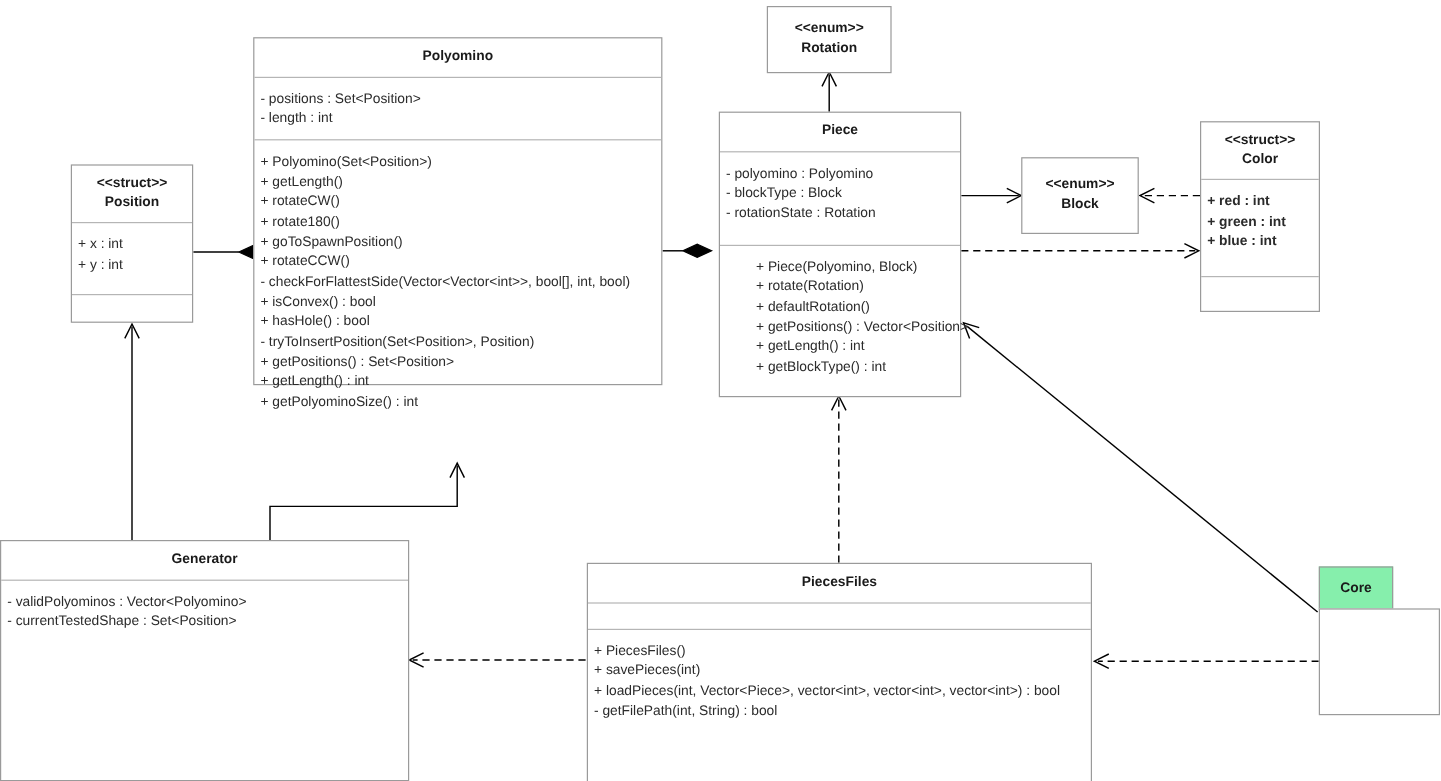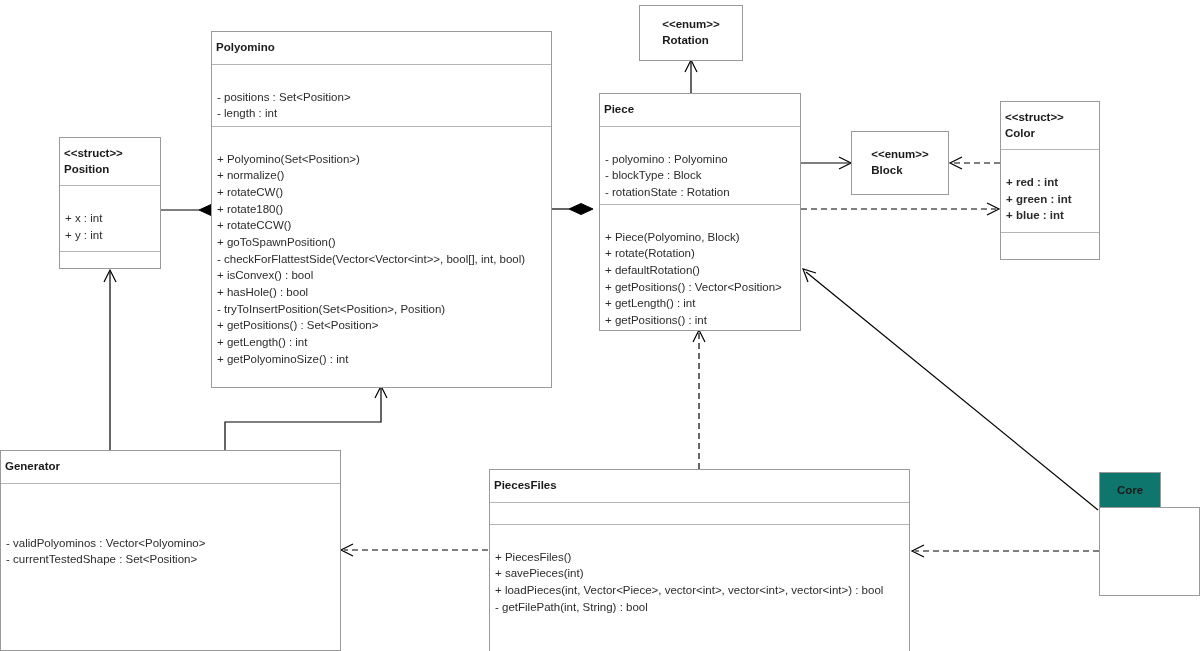--- a/index.html
+++ b/index.html
@@ -19,33 +19,34 @@
     position: absolute;
     box-sizing: border-box;
     background: #ffffff;
     border: 1px solid #9a9a9a;
     display: flex;
     flex-direction: column;
     z-index: 2;
   }
   .uml-header {
     box-sizing: border-box;
+    text-align: center;
     font-weight: bold;
     font-size: 11.5px;
     color: #1a1a1a;
     padding: 8px 4px 8px 4px;
     border-bottom: 1px solid #b5b5b5;
     line-height: 1.35;
     white-space: pre-line;
   }
   .uml-header.no-border { border-bottom: none; }
   .uml-compartment {
     box-sizing: border-box;
     border-bottom: 1px solid #b5b5b5;
-    padding: 24px 4px 8px 5px;
+    padding: 10px 4px 8px 5px;
     font-size: 11.5px;
     color: #2b2b2b;
     line-height: 1.45;
   }
   .uml-compartment:last-child { border-bottom: none; }
   .uml-compartment.empty { padding: 0; height: 22px; }
   .uml-row { white-space: nowrap; }
   svg.edges {
     position: absolute;
     left: 0; top: 0;
@@ -77,21 +78,21 @@
   }
   
   .core-package {
     position: absolute;
     z-index: 2;
   }
   .core-tab {
     position: absolute;
     box-sizing: border-box;
     border: 1px solid #9a9a9a;
-    background: #0f766e;
+    background: #86efac;
     left: 0;
     top: 0;
     width: 62px;
     height: 36px;
     display: flex;
     align-items: center;
     justify-content: center;
     font-weight: bold;
     font-size: 11.5px;
     color: #1a1a1a;
@@ -178,33 +179,33 @@
   <div class="uml-class" style="left:59px; top:137px; width:102px; height:132px;">
     <div class="uml-header">&lt;&lt;struct&gt;&gt;
 Position</div>
     <div class="uml-compartment" style="flex:1;">
       <div class="uml-row">+ x : int</div>
       <div class="uml-row">+ y : int</div>
     </div>
     <div class="uml-compartment empty"></div>
   </div>
 
-  <div class="uml-class" style="left:211px; top:31px; width:341px; height:357px;">
+  <div class="uml-class" style="left:211px; top:31px; width:341px; height:290px;">
     <div class="uml-header">Polyomino</div>
     <div class="uml-compartment" style="height:62px;">
       <div class="uml-row">- positions : Set&lt;Position&gt;</div>
       <div class="uml-row">- length : int</div>
     </div>
     <div class="uml-compartment" style="flex:1;">
       <div class="uml-row">+ Polyomino(Set&lt;Position&gt;)</div>
-      <div class="uml-row">+ normalize()</div>
+      <div class="uml-row">+ getLength()</div>
       <div class="uml-row">+ rotateCW()</div>
       <div class="uml-row">+ rotate180()</div>
+      <div class="uml-row">+ goToSpawnPosition()</div>
       <div class="uml-row">+ rotateCCW()</div>
-      <div class="uml-row">+ goToSpawnPosition()</div>
       <div class="uml-row">- checkForFlattestSide(Vector&lt;Vector&lt;int&gt;&gt;, bool[], int, bool)</div>
       <div class="uml-row">+ isConvex() : bool</div>
       <div class="uml-row">+ hasHole() : bool</div>
       <div class="uml-row">- tryToInsertPosition(Set&lt;Position&gt;, Position)</div>
       <div class="uml-row">+ getPositions() : Set&lt;Position&gt;</div>
       <div class="uml-row">+ getLength() : int</div>
       <div class="uml-row">+ getPolyominoSize() : int</div>
     </div>
   </div>
 
@@ -213,47 +214,47 @@
 Rotation</div>
   </div>
 
   <div class="uml-class" style="left:599px; top:93px; width:202px; height:238px;">
     <div class="uml-header">Piece</div>
     <div class="uml-compartment" style="height:78px;">
       <div class="uml-row">- polyomino : Polyomino</div>
       <div class="uml-row">- blockType : Block</div>
       <div class="uml-row">- rotationState : Rotation</div>
     </div>
-    <div class="uml-compartment" style="flex:1;">
+    <div class="uml-compartment" style="flex:1;margin-left:25px;">
       <div class="uml-row">+ Piece(Polyomino, Block)</div>
       <div class="uml-row">+ rotate(Rotation)</div>
       <div class="uml-row">+ defaultRotation()</div>
       <div class="uml-row">+ getPositions() : Vector&lt;Position&gt;</div>
       <div class="uml-row">+ getLength() : int</div>
-      <div class="uml-row">+ getPositions() : int</div>
+      <div class="uml-row">+ getBlockType() : int</div>
     </div>
   </div>
 
   <div class="uml-class" style="left:851px; top:131px; width:98px; height:64px;">
     <div class="uml-header no-border" style="flex:1; display:flex; align-items:center; justify-content:center;">&lt;&lt;enum&gt;&gt;
 Block</div>
   </div>
 
   <div class="uml-class" style="left:1000px; top:101px; width:100px; height:159px;">
     <div class="uml-header">&lt;&lt;struct&gt;&gt;
 Color</div>
     <div class="uml-compartment" style="flex:1;font-weight:bold;">
       <div class="uml-row">+ red : int</div>
       <div class="uml-row">+ green : int</div>
       <div class="uml-row">+ blue : int</div>
     </div>
     <div class="uml-compartment empty" style="height:28px;"></div>
   </div>
 
-  <div class="uml-class" style="left:0px; top:450px; width:341px; height:201px;gap:27px;">
+  <div class="uml-class" style="left:0px; top:450px; width:341px; height:201px;">
     <div class="uml-header">Generator</div>
     <div class="uml-compartment" style="height:62px;">
       <div class="uml-row">- validPolyominos : Vector&lt;Polyomino&gt;</div>
       <div class="uml-row">- currentTestedShape : Set&lt;Position&gt;</div>
     </div>
   </div>
 
   <div class="uml-class" style="left:489px; top:469px; width:421px; height:196px;">
     <div class="uml-header">PiecesFiles</div>
     <div class="uml-compartment empty" style="height:22px;"></div>

